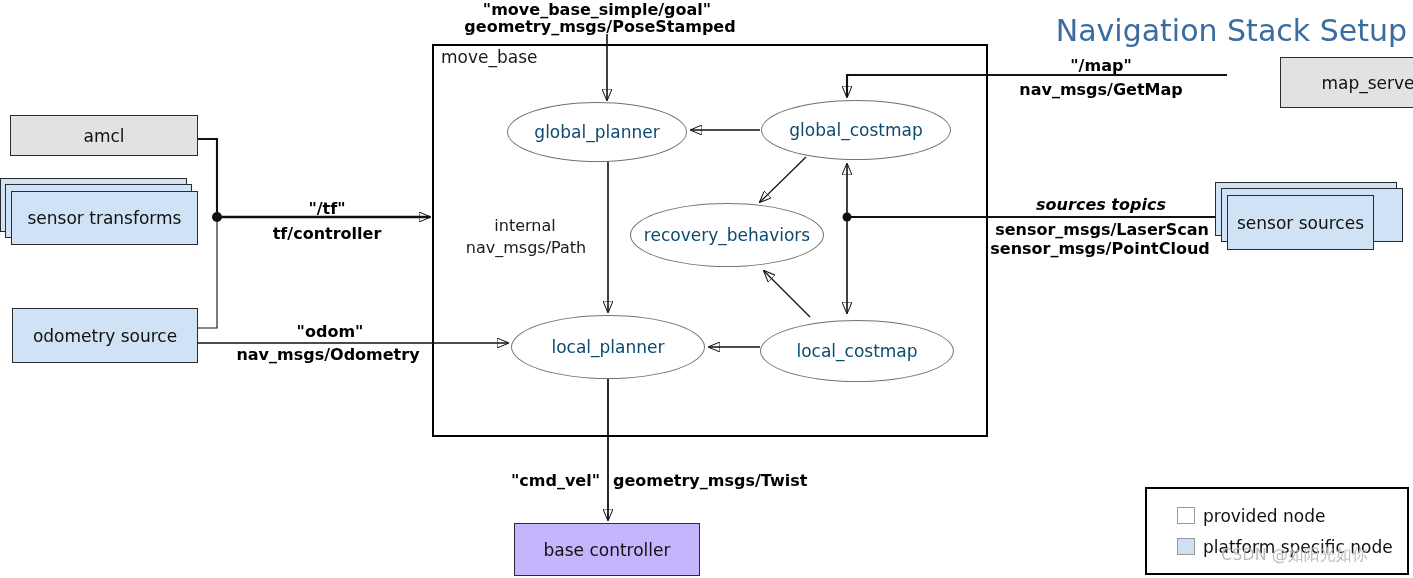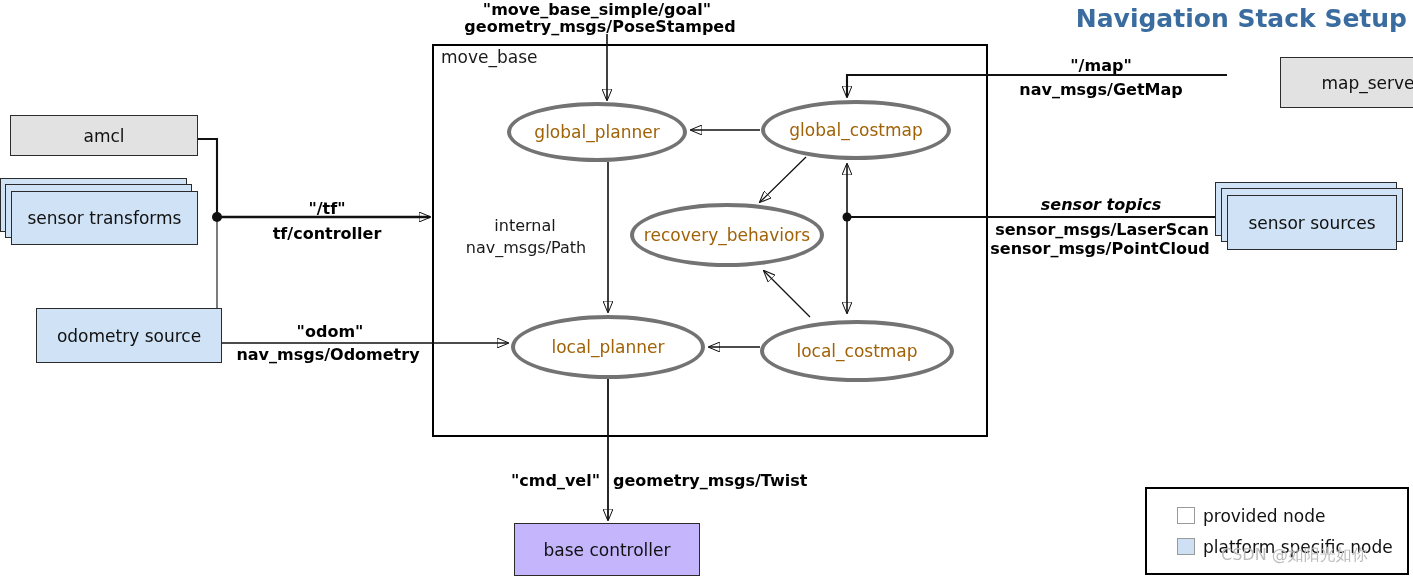--- a/index.html
+++ b/index.html
@@ -1,21 +1,21 @@
 <!DOCTYPE html>
 <html><head>
 <meta charset="utf-8">
 <style>
   html,body { margin:0; padding:0; background:#fff; }
   .stage {
     position:relative; width:1413px; height:578px; background:#ffffff;
     font-family:"DejaVu Sans", sans-serif; overflow:hidden;
   }
   .title {
-    position:absolute; top:4px; right:6px; font-size:25px; font-weight:bold;
+    position:absolute; top:13px; right:6px; font-size:30px; font-weight:normal;
     z-index:3; white-space:nowrap;
   }
   .wires { position:absolute; left:0; top:0; z-index:2; }
   .wires path { fill:none; stroke:#111; }
   .wires circle { fill:#111; }
   .w10{stroke-width:1.1} .w12{stroke-width:1.3} .w15{stroke-width:1.6}
   .w18{stroke-width:1.8} .w20{stroke-width:2.1} .w25{stroke-width:2.6}
   .arr{marker-end:url(#arw)}
   .movebase-frame {
     position:absolute; left:432px; top:44px; width:556px; height:393px;
@@ -26,23 +26,23 @@
   }
   .node-box {
     position:absolute; display:flex; align-items:center; justify-content:center;
     font-size:17px; color:#111; border:1.7px solid #2b2b2b; z-index:3;
     box-sizing:border-box; white-space:nowrap;
   }
   .stack-back {
     position:absolute; border:1.4px solid #2b2b2b; z-index:3; box-sizing:border-box;
   }
   .ellipse {
-    position:absolute; border:4px solid #737373; border-radius:50%; background:#fff;
+    position:absolute; border:1px solid #737373; border-radius:50%; background:#fff;
     display:flex; align-items:center; justify-content:center; font-size:17px;
-    color:#a16207; z-index:3; box-sizing:border-box; white-space:nowrap;
+    color:#0c4a6e; z-index:3; box-sizing:border-box; white-space:nowrap;
   }
   .lbl {
     position:absolute; transform:translateX(-50%); font-size:16px; font-weight:bold;
     color:#000; white-space:nowrap; z-index:4;
   }
   .lbl.regular { font-weight:normal; color:#1a1a1a;text-align:right; }
   .lbl.italic { font-style:italic; }
   .lbl.alignR { transform:translateX(-100%); }
   .lbl.alignL { transform:none; }
   .legend {
@@ -113,51 +113,51 @@
   <div class="node-box" style="left: 10px; top: 115px; width: 188px; height: 41px; background-color: rgb(226, 226, 226);">
     <span>amcl</span>
   </div>
 
   <div class="stack-back" style="left: 0px; top: 178px; width: 187px; height: 54px; background-color: rgb(207, 226, 246);"></div>
   <div class="stack-back" style="left: 5px; top: 184px; width: 187px; height: 54px; background-color: rgb(207, 226, 246);"></div>
   <div class="node-box" style="left: 11px; top: 191px; width: 187px; height: 54px; background-color: rgb(207, 226, 246);">
     <span>sensor transforms</span>
   </div>
 
-  <div class="node-box" style="left: 12px; top: 308px; width: 186px; height: 55px; background-color: rgb(207, 226, 246); margin-left: 24px;">
+  <div class="node-box" style="left: 12px; top: 308px; width: 186px; height: 55px; background-color: rgb(207, 226, 246);">
     <span>odometry source</span>
   </div>
 
   <div class="node-box" style="left: 1280px; top: 57px; width: 183px; height: 51px; background-color: rgb(226, 226, 226);">
     <span>map_server</span>
   </div>
 
   <div class="stack-back" style="left: 1215px; top: 182px; width: 182px; height: 54px; background-color: rgb(207, 226, 246);"></div>
   <div class="stack-back" style="left: 1221px; top: 188px; width: 182px; height: 54px; background-color: rgb(207, 226, 246);"></div>
-  <div class="node-box" style="left: 1227px; top: 195px; width: 170px; height: 55px; background-color: rgb(207, 226, 246);">
+  <div class="node-box" style="left: 1227px; top: 195px; width: 147px; height: 55px; background-color: rgb(207, 226, 246);">
     <span>sensor sources</span>
   </div>
 
   <div class="node-box" style="left: 514px; top: 523px; width: 186px; height: 53px; background-color: #c4b5fd;">
     <span>base controller</span>
   </div>
 
   <div class="lbl" style="left:597px;top:0px">"move_base_simple/goal"</div>
   <div class="lbl" style="left:600px;top:17px">geometry_msgs/PoseStamped</div>
 
   <div class="lbl" style="left:327px;top:199px">"/tf"</div>
   <div class="lbl" style="left:327px;top:224px">tf/controller</div>
 
   <div class="lbl" style="left:330px;top:322px">"odom"</div>
   <div class="lbl" style="left:328px;top:345px">nav_msgs/Odometry</div>
 
   <div class="lbl" style="left:1101px;top:56px">"/map"</div>
   <div class="lbl" style="left:1101px;top:80px">nav_msgs/GetMap</div>
 
-  <div class="lbl italic" style="left:1101px;top:195px">sensor topics</div>
+  <div class="lbl italic" style="left:1101px;top:195px">sources topics</div>
   <div class="lbl" style="left:1102px;top:220px">sensor_msgs/LaserScan</div>
   <div class="lbl" style="left:1100px;top:239px">sensor_msgs/PointCloud</div>
 
   <div class="lbl alignR" style="left:600px;top:471px">"cmd_vel"</div>
   <div class="lbl alignL" style="left:613px;top:471px">geometry_msgs/Twist</div>
 
   <div class="lbl regular" style="left:525px;top:216px">internal</div>
   <div class="lbl regular" style="left:526px;top:238px">nav_msgs/Path</div>
 
   <div class="legend">

